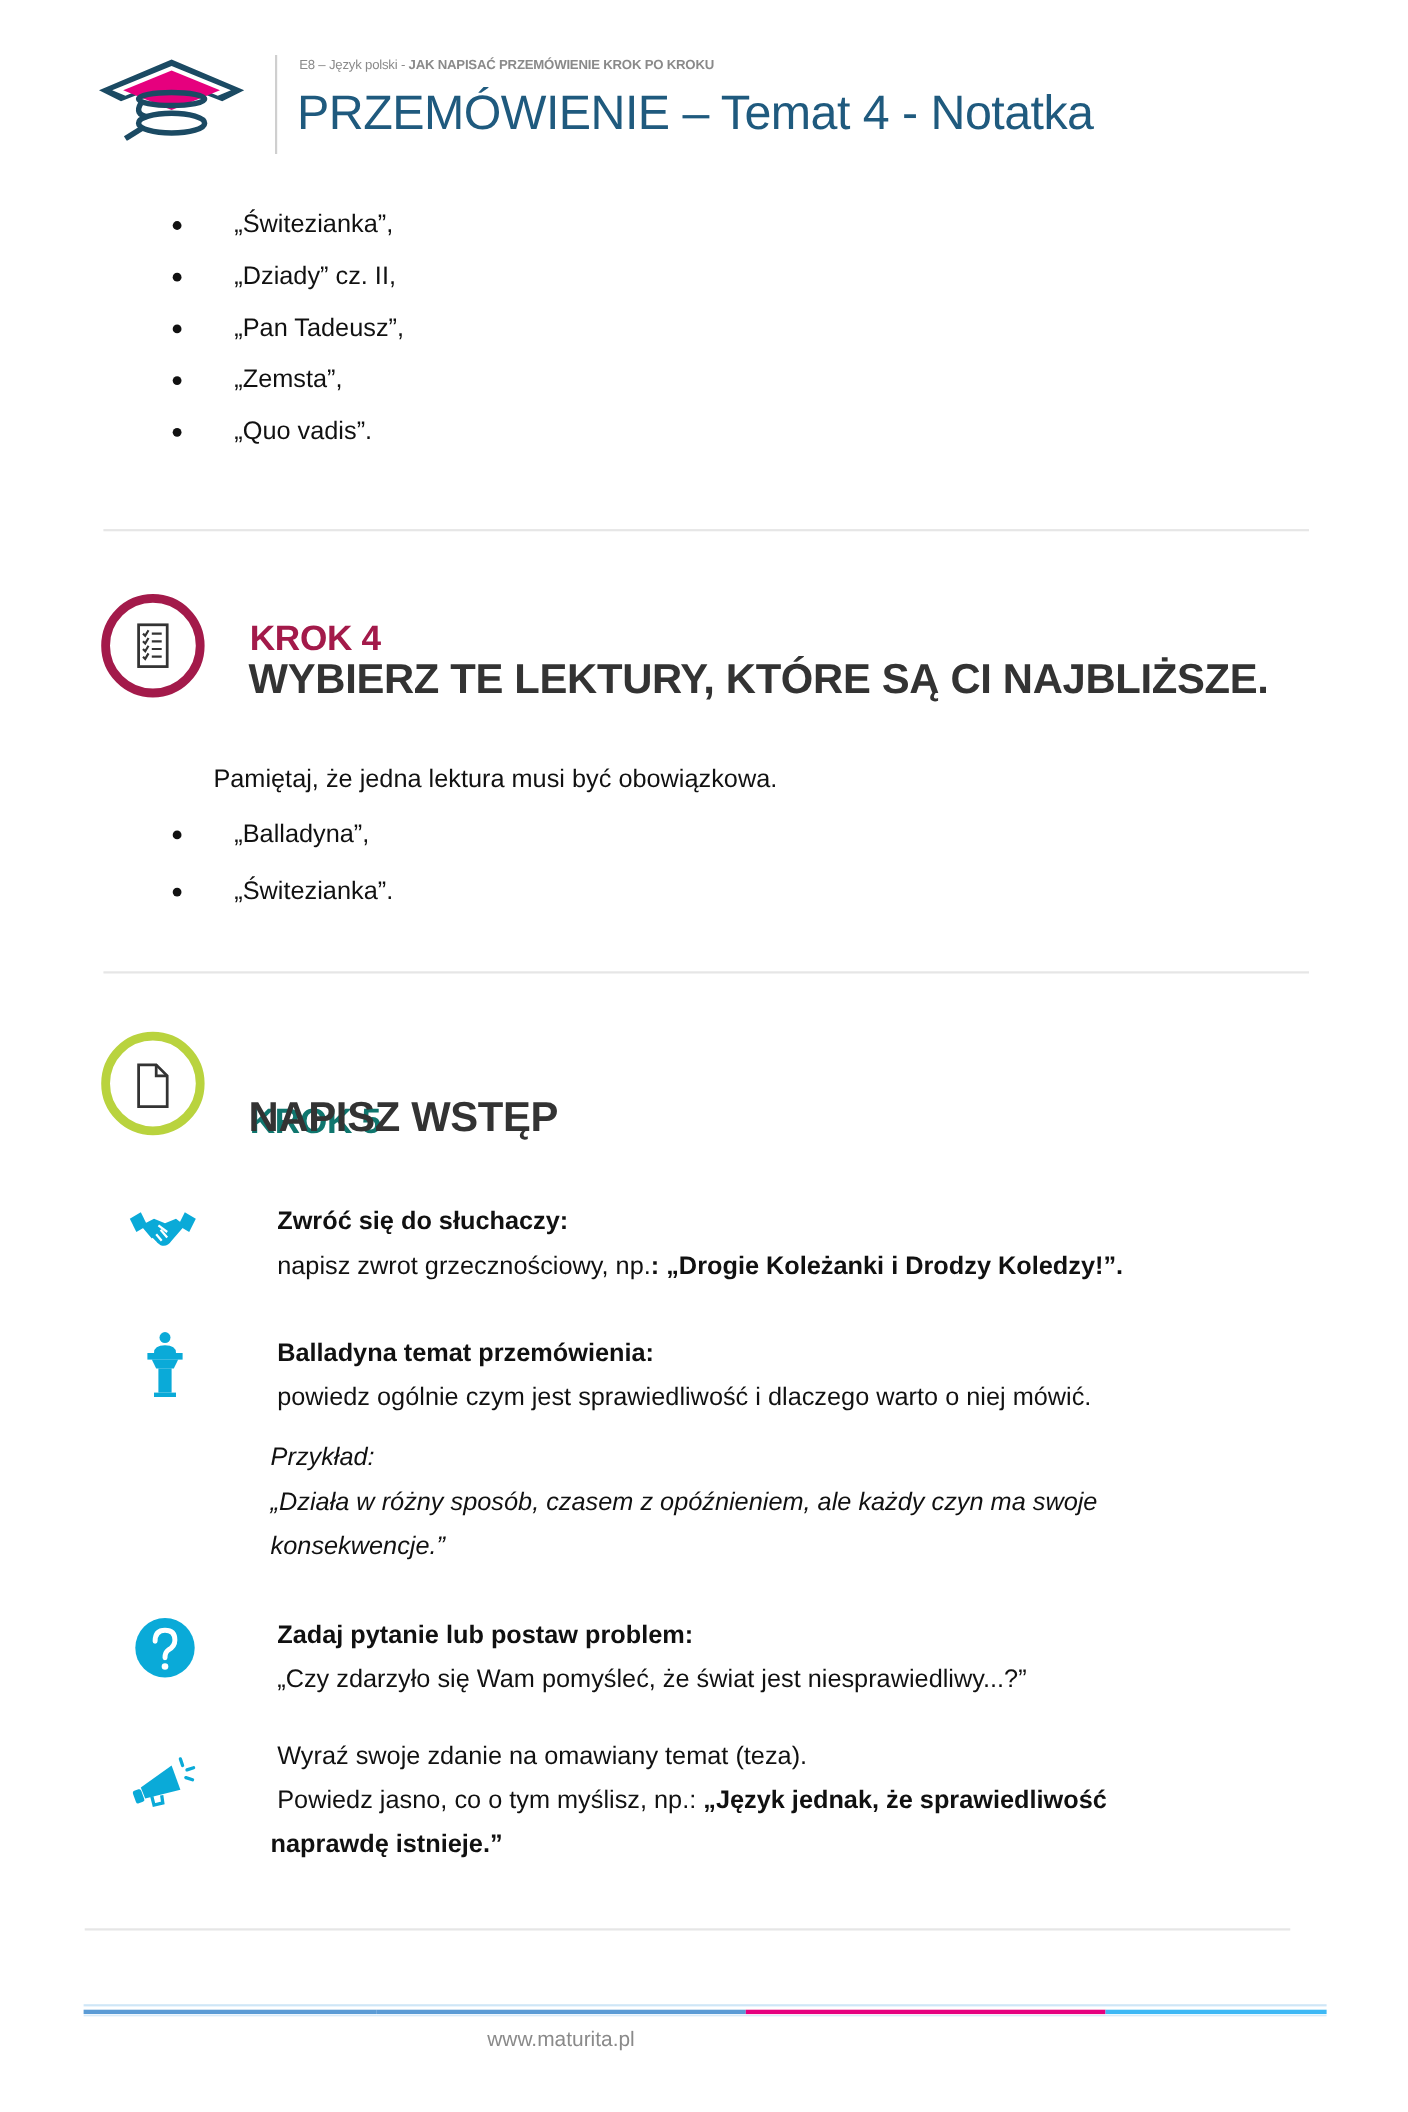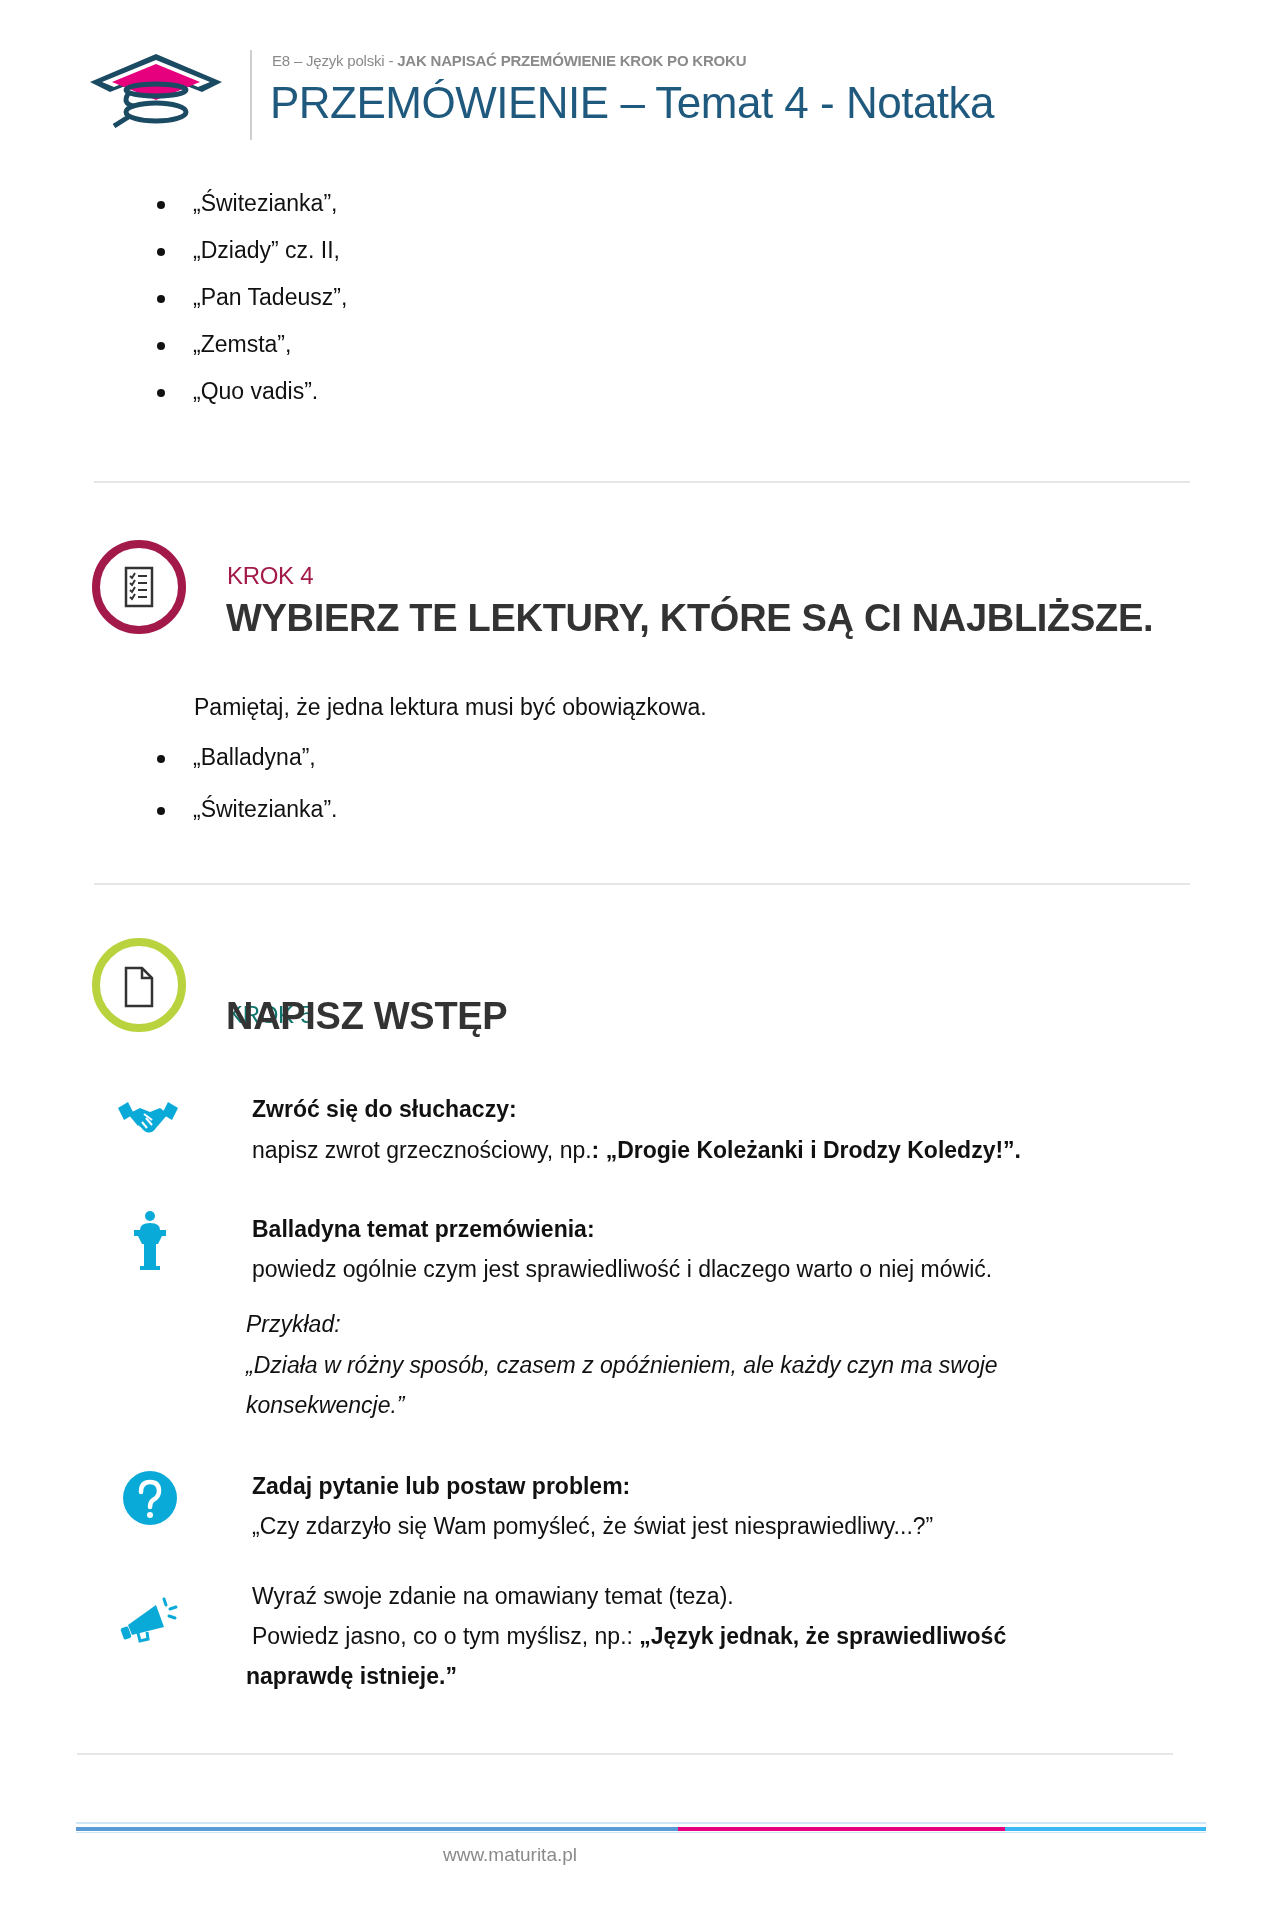--- a/index.html
+++ b/index.html
@@ -1,29 +1,29 @@
 <!DOCTYPE html>
 <html><head>
 <meta charset="utf-8">
 <style>
   html, body { margin:0; padding:0; background:#ffffff; }
   body { width:1280px; height:1920px; position:relative; overflow:hidden;
          font-family:"Liberation Sans", sans-serif; color:#111; }
   .abs { position:absolute; }
   .logo { left:82px; top:50px; width:148px; height:78px; }
   .vdiv { left:250px; top:50px; width:2px; height:90px; background:#cfcfcf; }
-  .subtitle { left:272px; top:52px; font-size:15px; color:#8a8a8a; white-space:nowrap; letter-spacing:-0.2px; }
+  .subtitle { left:272px; top:52px; font-size:12px; color:#8a8a8a; white-space:nowrap; letter-spacing:-0.2px; }
   .subtitle b { font-weight:bold; color:#8a8a8a; }
   .title { left:270px; top:78px; font-size:44px; color:#1f5a7e; white-space:nowrap; letter-spacing:-0.5px; }
   .bl-item { position:absolute; left:0; font-size:23px; white-space:nowrap; }
   .bl-item .dot { position:absolute; left:0; top:11px; width:8px; height:8px; border-radius:50%; background:#111; }
-  .bl-item .txt { position:absolute; left:36px; top:0; }
+  .bl-item .txt { position:absolute; left:56px; top:0; }
   .hr { height:2px; background:#e6e6e6; }
   .step-circle { width:94px; height:94px; border-radius:50%; box-sizing:border-box; }
-  .step-label { font-size:24px; font-weight:normal; white-space:nowrap; letter-spacing:-0.3px; }
+  .step-label { font-size:32px; font-weight:bold; white-space:nowrap; letter-spacing:-0.3px; }
   .step-heading { font-size:38px; font-weight:bold; color:#333; white-space:nowrap; letter-spacing:-0.3px; }
   .para { font-size:23px; white-space:nowrap;margin-left:48px; }
   .para b { font-weight:bold; }
   .ital { font-style:italic; }
   .footer-bar { left:76px; width:1130px; }
   .footer-text { left:0; width:1020px; text-align:center; top:1844px; font-size:19px; color:#8a8a8a; }
   .icon-c { color:#0aaad8; }
 </style>
 </head>
 <body>

